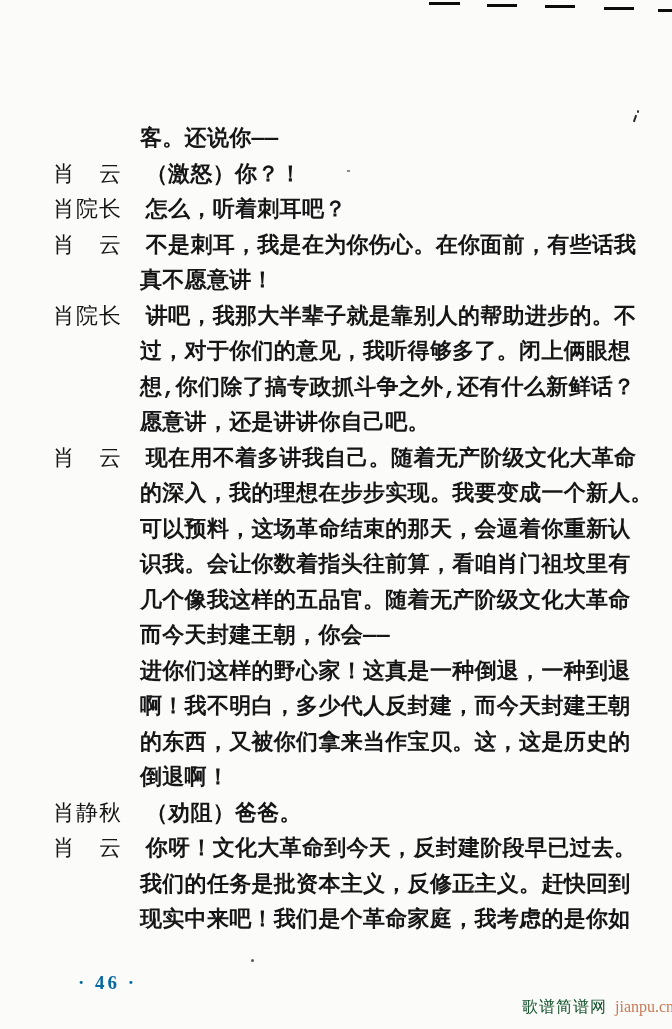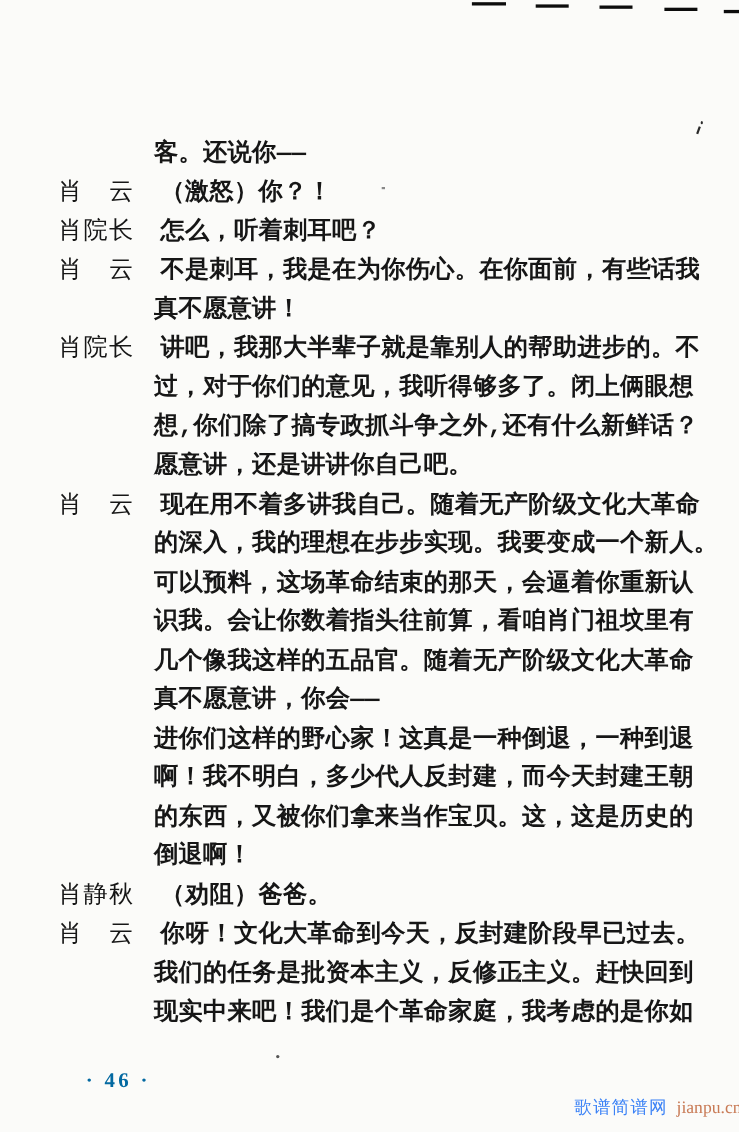--- a/index.html
+++ b/index.html
@@ -58,21 +58,21 @@
     font-weight:700;
     letter-spacing:3px;
     color:#0369a1;
   }
   .watermark {
     position:absolute;
     left:522px; top:997px;
     font-size:16px;
     white-space:nowrap;
   }
-  .wm-site { color:#3b82f6; letter-spacing:1px; }
+  .wm-site { color:#14532d; letter-spacing:1px; }
   .wm-url  { color:#c87a55; margin-left:4px; }
 </style>
 </head>
 <body>
 
 <div class="page">
 
   <span class="dash d1"></span>
   <span class="dash d2"></span>
   <span class="dash d3"></span>
@@ -143,21 +143,21 @@
       <div class="line indent">
         <span class="speech">可以预料，这场革命结束的那天，会逼着你重新认</span>
       </div>
       <div class="line indent">
         <span class="speech">识我。会让你数着指头往前算，看咱肖门祖坟里有</span>
       </div>
       <div class="line indent">
         <span class="speech">几个像我这样的五品官。随着无产阶级文化大革命</span>
       </div>
       <div class="line indent">
-        <span class="speech">真不愿意讲，你会——</span>
+        <span class="speech">而今天封建王朝，你会——</span>
       </div>
     </div>
 
     <div>
       <div class="line indent">
         <span class="speech">进你们这样的野心家！这真是一种倒退，一种到退</span>
       </div>
       <div class="line indent">
         <span class="speech">啊！我不明白，多少代人反封建，而今天封建王朝</span>
       </div>

